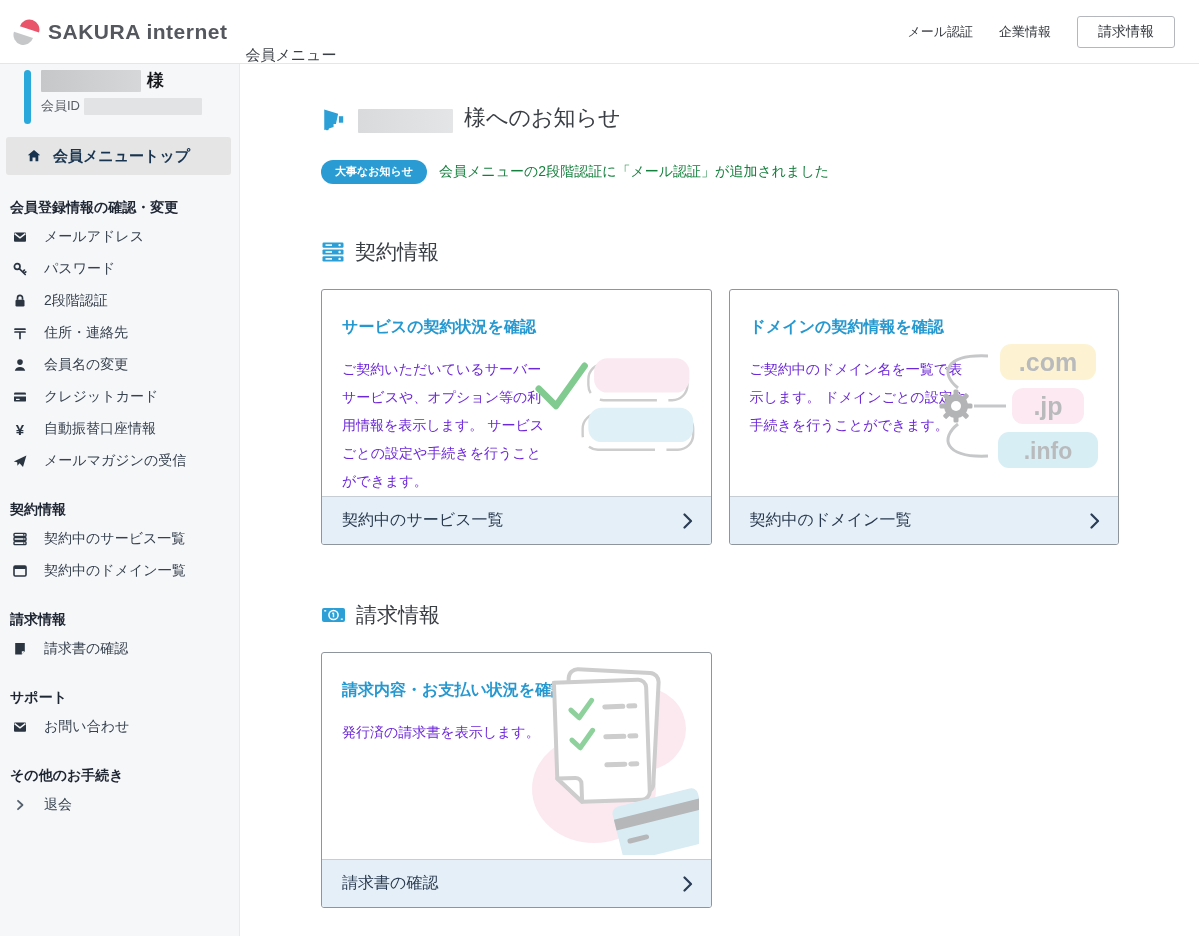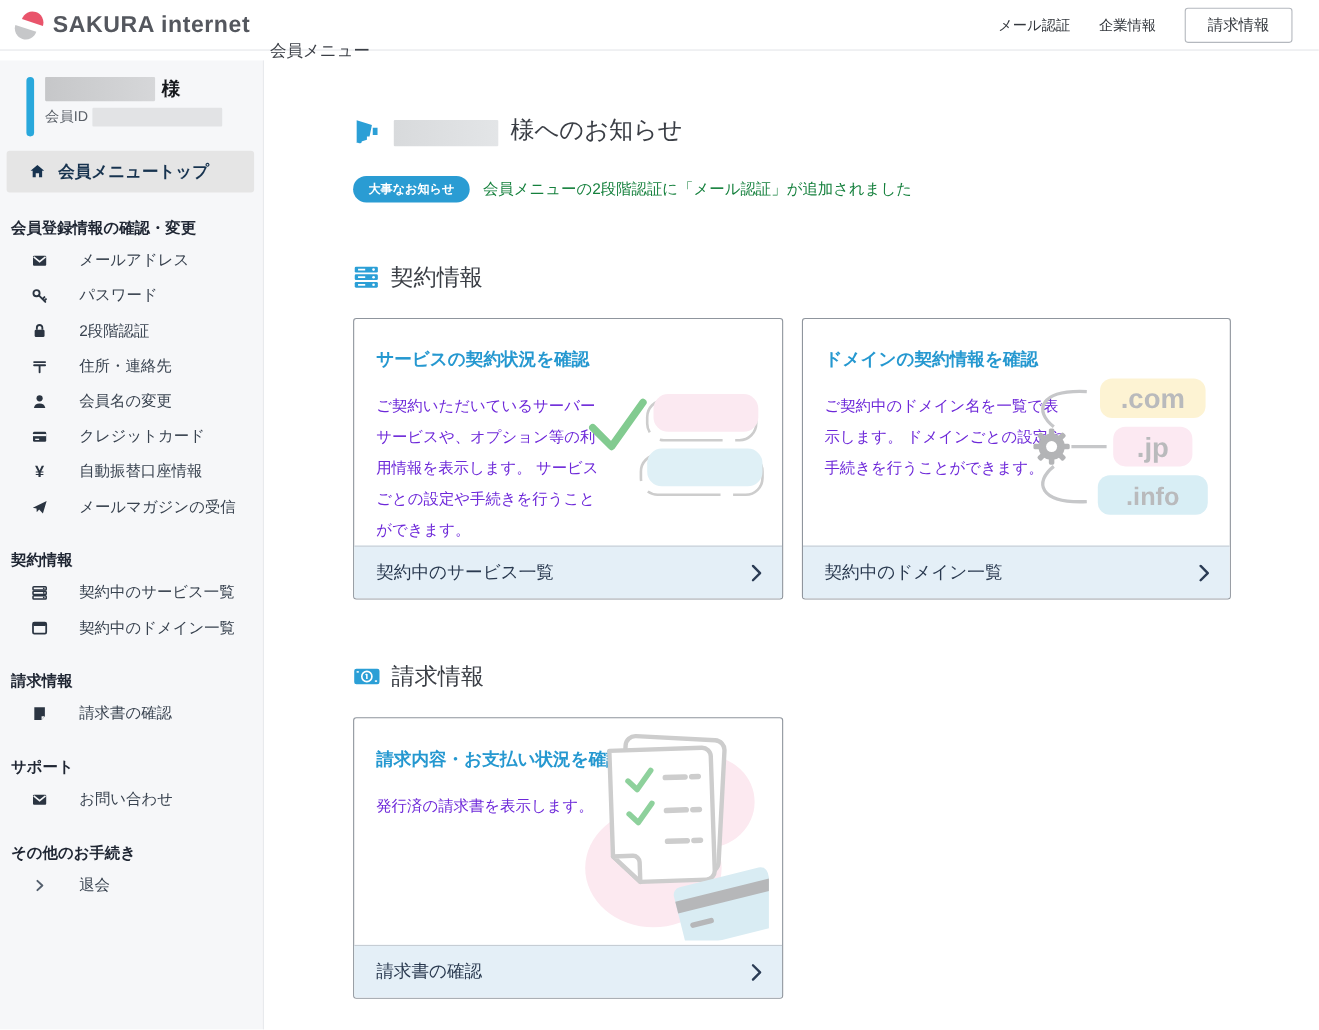--- a/index.html
+++ b/index.html
@@ -3,21 +3,21 @@
 <meta charset="utf-8">
 <style>
   * { margin:0; padding:0; box-sizing:border-box; }
   html,body { width:1199px; height:936px; }
   body {
     font-family:"Liberation Sans","DejaVu Sans",sans-serif;
     background:#fff; color:#333; overflow:hidden; position:relative;
   }
   
   .header {
-    position:absolute; top:0; left:0; width:1199px; height:46px;
+    position:absolute; top:0; left:0; width:1199px; height:64px;
     background:#fff; border-bottom:1px solid #e4e6e9;
     display:flex; align-items:center; padding:0 24px 0 12px; z-index:5;
   }
   .logo-wrap { display:flex; align-items:center; gap:8px; cursor:pointer; }
   .logo-text { font-size:21px; font-weight:bold; color:#54575e; letter-spacing:.5px; }
   .app-title { font-size:15px; color:#3a3e45; margin-left:18px;margin-top:48px; }
   .header-right { margin-left:auto; display:flex; align-items:center; gap:26px; }
   .header-link { font-size:13px; color:#33373d; cursor:pointer; }
   .logout-btn {
     font-size:14px; color:#33373d; background:#fff;
@@ -36,22 +36,22 @@
   .user-id-row { display:flex; align-items:center; gap:4px; margin-top:5px; }
   .user-id-label { font-size:13px; color:#5a6068; }
   .redact-id { width:118px; height:17px; background:#e2e3e5; border-radius:1px; }
   .menu-top-item {
     margin:22px 8px 0 6px; height:38px; background:#e5e5e5; border-radius:3px;
     display:flex; align-items:center; gap:11px; padding-left:20px; cursor:pointer;
   }
   .menu-top-item span { font-size:15px; font-weight:bold; color:#17334f; }
   .side-section-title { margin:24px 0 4px 10px; font-size:14px; font-weight:bold; color:#1f2633; }
   .side-item {
-    height:32px; display:flex; align-items:center; gap:28px;
-    padding-left:28px; cursor:pointer;
+    height:32px; display:flex; align-items:center; gap:16px;
+    padding-left:12px; cursor:pointer;
   }
   .side-item span.lbl { font-size:14px; color:#38424f; }
   .yen-glyph { font-size:15px; font-weight:bold; color:#2b3542; width:16px; text-align:center; }
   
   .main { position:absolute; top:55px; left:241px; width:958px; height:881px; background:#fff; padding:0 80px; }
   .notice-heading { margin-top:48px; display:flex; align-items:flex-end; gap:11px; }
   .notice-heading .redact-heading { width:95px; height:24px; background:linear-gradient(90deg,#d8dadc,#e3e5e7); border-radius:1px; }
   .notice-heading .h-text { font-size:22px; color:#3a3e45; font-weight:normal; }
   .notice-row { margin-top:27px; display:flex; align-items:center; gap:12px; }
   .notice-badge {

